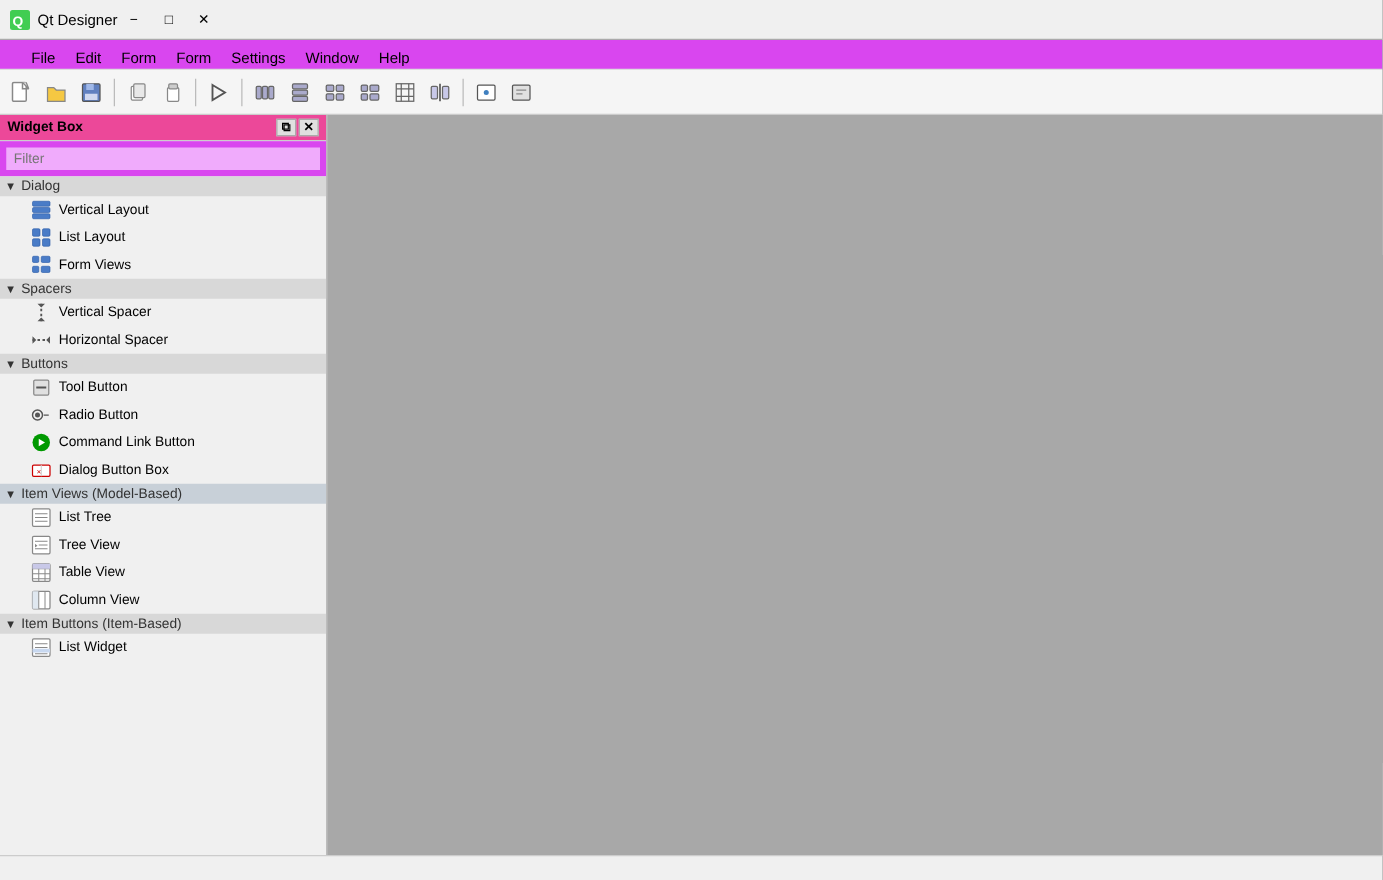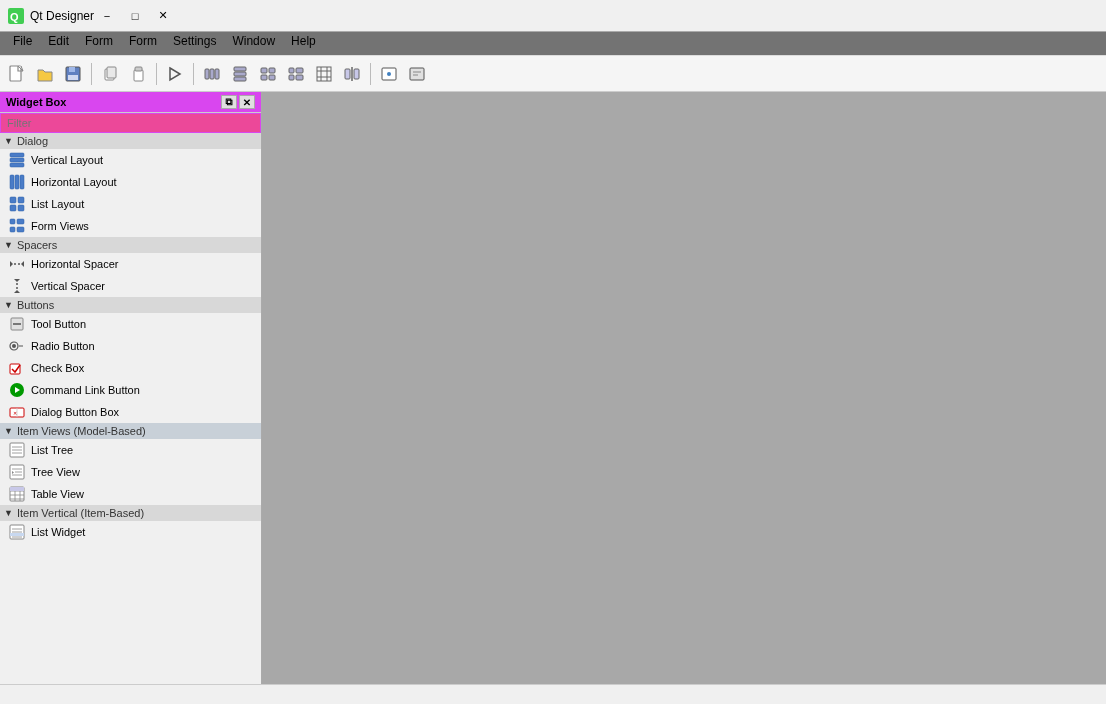--- a/index.html
+++ b/index.html
@@ -37,25 +37,25 @@
       align-items: center;
       justify-content: center;
       cursor: pointer;
       font-size: 11px;
       background: transparent;
       border: none;
     }
 
     
     #menu-bar {
-      background: #737373;
+      background: #d946ef;
       height: 24px;
       display: flex;
-      align-items: flex-start;
-      padding: 0 5px;
+      align-items: flex-end;
+      padding: 0 17px;
       border-bottom: 1px solid #ddd;
     }
     .menu-item {
       padding: 2px 8px;
       cursor: pointer;
       font-size: 12px;
     }
 
     
     #toolbar {
@@ -94,21 +94,21 @@
     
     #widget-box {
       width: 262px;
       background: #f0f0f0;
       border-right: 1px solid #aaa;
       display: flex;
       flex-direction: column;
       overflow: hidden;
     }
     #widget-box-header {
-      background: #d946ef;
+      background: #ec4899;
       padding: 3px 6px;
       display: flex;
       align-items: center;
       justify-content: space-between;
       border-bottom: 1px solid #ccc;
       font-size: 11px;
       font-weight: bold;
     }
     .wb-header-btns {
       display: flex;
@@ -121,23 +121,23 @@
       align-items: center;
       justify-content: center;
       cursor: pointer;
       font-size: 10px;
       border: 1px solid #aaa;
       background: #e0e0e0;
     }
     #filter-input {
       width: 100%;
       padding: 3px 6px;
-      border: 1px solid #d946ef;
+      border: 5px solid #d946ef;
       border-radius: 0;
-      background: #ec4899;
+      background: #f0abfc;
       font-size: 11px;
       outline: none;
     }
     #widget-list {
       overflow-y: auto;
       flex: 1;
     }
     .section-header {
       background: #d8d8d8;
       padding: 2px 6px 2px 4px;
@@ -147,21 +147,21 @@
       color: #333;
       cursor: pointer;
     }
     .section-header .chevron {
       margin-right: 4px;
       font-size: 9px;
     }
     .widget-item {
       display: flex;
       align-items: center;
-      padding: 2px 6px 2px 8px;
+      padding: 2px 6px 2px 24px;
       cursor: pointer;
       font-size: 11px;
       color: #000;
     }
     .item-icon {
       width: 18px;
       height: 18px;
       margin-right: 5px;
       display: flex;
       align-items: center;
@@ -346,30 +346,20 @@
               <rect x="1" y="1" width="14" height="4" rx="1" fill="#4a7cc7" stroke="#2a5ca7" stroke-width="0.5"></rect>
               <rect x="1" y="6" width="14" height="4" rx="1" fill="#4a7cc7" stroke="#2a5ca7" stroke-width="0.5"></rect>
               <rect x="1" y="11" width="14" height="4" rx="1" fill="#4a7cc7" stroke="#2a5ca7" stroke-width="0.5"></rect>
             </svg>
         </span>
         <span>Vertical Layout</span>
       </div>
       <div class="widget-item">
         <span class="item-icon">
           <svg width="16" height="16" viewBox="0 0 16 16">
-              <rect x="1" y="1" width="4" height="14" rx="1" fill="#4a7cc7" stroke="#2a5ca7" stroke-width="0.5"></rect>
-              <rect x="6" y="1" width="4" height="14" rx="1" fill="#4a7cc7" stroke="#2a5ca7" stroke-width="0.5"></rect>
-              <rect x="11" y="1" width="4" height="14" rx="1" fill="#4a7cc7" stroke="#2a5ca7" stroke-width="0.5"></rect>
-            </svg>
-        </span>
-        <span>Horizontal Layout</span>
-      </div>
-      <div class="widget-item">
-        <span class="item-icon">
-          <svg width="16" height="16" viewBox="0 0 16 16">
               <rect x="1" y="1" width="6" height="6" rx="1" fill="#4a7cc7" stroke="#2a5ca7" stroke-width="0.5"></rect>
               <rect x="9" y="1" width="6" height="6" rx="1" fill="#4a7cc7" stroke="#2a5ca7" stroke-width="0.5"></rect>
               <rect x="1" y="9" width="6" height="6" rx="1" fill="#4a7cc7" stroke="#2a5ca7" stroke-width="0.5"></rect>
               <rect x="9" y="9" width="6" height="6" rx="1" fill="#4a7cc7" stroke="#2a5ca7" stroke-width="0.5"></rect>
             </svg>
         </span>
         <span>List Layout</span>
       </div>
       <div class="widget-item">
         <span class="item-icon">
@@ -383,37 +373,37 @@
         <span>Form Views</span>
       </div>
 
       <div class="section-header">
         <span class="chevron">▼</span>
         <span>Spacers</span>
       </div>
       <div class="widget-item">
         <span class="item-icon">
           <svg width="16" height="16" viewBox="0 0 16 16">
+              <line x1="8" y1="1" x2="8" y2="15" stroke="#555" stroke-width="1.5" stroke-dasharray="2,2"></line>
+              <polygon points="5,1 11,1 8,4" fill="#555"></polygon>
+              <polygon points="5,15 11,15 8,12" fill="#555"></polygon>
+            </svg>
+        </span>
+        <span>Vertical Spacer</span>
+      </div>
+      <div class="widget-item">
+        <span class="item-icon">
+          <svg width="16" height="16" viewBox="0 0 16 16">
               <line x1="1" y1="8" x2="15" y2="8" stroke="#555" stroke-width="1.5" stroke-dasharray="2,2"></line>
               <polygon points="1,5 1,11 4,8" fill="#555"></polygon>
               <polygon points="15,5 15,11 12,8" fill="#555"></polygon>
             </svg>
         </span>
         <span>Horizontal Spacer</span>
       </div>
-      <div class="widget-item">
-        <span class="item-icon">
-          <svg width="16" height="16" viewBox="0 0 16 16">
-              <line x1="8" y1="1" x2="8" y2="15" stroke="#555" stroke-width="1.5" stroke-dasharray="2,2"></line>
-              <polygon points="5,1 11,1 8,4" fill="#555"></polygon>
-              <polygon points="5,15 11,15 8,12" fill="#555"></polygon>
-            </svg>
-        </span>
-        <span>Vertical Spacer</span>
-      </div>
 
       <div class="section-header">
         <span class="chevron">▼</span>
         <span>Buttons</span>
       </div>
       <div class="widget-item">
         <span class="item-icon">
           <svg width="16" height="16" viewBox="0 0 16 16">
               <rect x="2" y="2" width="12" height="12" rx="1" fill="#e0e0e0" stroke="#888" stroke-width="1"></rect>
               <line x1="4" y1="8" x2="12" y2="8" stroke="#555" stroke-width="1.5"></line>
@@ -423,29 +413,20 @@
       </div>
       <div class="widget-item">
         <span class="item-icon">
           <svg width="16" height="16" viewBox="0 0 16 16">
               <circle cx="5" cy="8" r="4" fill="none" stroke="#555" stroke-width="1.2"></circle>
               <circle cx="5" cy="8" r="2" fill="#555"></circle>
               <line x1="10" y1="8" x2="14" y2="8" stroke="#555" stroke-width="1"></line>
             </svg>
         </span>
         <span>Radio Button</span>
-      </div>
-      <div class="widget-item">
-        <span class="item-icon">
-          <svg width="16" height="16" viewBox="0 0 16 16">
-              <rect x="1" y="4" width="10" height="10" rx="1" fill="#fff" stroke="#c00" stroke-width="1"></rect>
-              <polyline points="3,9 6,12 11,5" fill="none" stroke="#c00" stroke-width="1.5"></polyline>
-            </svg>
-        </span>
-        <span>Check Box</span>
       </div>
       <div class="widget-item">
         <span class="item-icon">
           <svg width="16" height="16" viewBox="0 0 16 16">
               <circle cx="8" cy="8" r="7" fill="#090"></circle>
               <polygon points="6,5 11,8 6,11" fill="white"></polygon>
             </svg>
         </span>
         <span>Command Link Button</span>
       </div>
@@ -494,24 +475,35 @@
               <line x1="6" y1="1" x2="6" y2="15" stroke="#888" stroke-width="0.8"></line>
               <line x1="11" y1="1" x2="11" y2="15" stroke="#888" stroke-width="0.8"></line>
               <line x1="1" y1="5" x2="15" y2="5" stroke="#888" stroke-width="0.8"></line>
               <line x1="1" y1="9" x2="15" y2="9" stroke="#888" stroke-width="0.8"></line>
               <line x1="1" y1="13" x2="15" y2="13" stroke="#888" stroke-width="0.8"></line>
               <rect x="1" y="1" width="14" height="4" fill="#c8c8e8" rx="0"></rect>
             </svg>
         </span>
         <span>Table View</span>
       </div>
+      <div class="widget-item">
+        <span class="item-icon">
+          <svg width="16" height="16" viewBox="0 0 16 16">
+              <rect x="1" y="1" width="14" height="14" rx="1" fill="#fff" stroke="#888" stroke-width="1"></rect>
+              <rect x="1" y="1" width="5" height="14" fill="#e0e8f0"></rect>
+              <line x1="6" y1="1" x2="6" y2="15" stroke="#888" stroke-width="0.8"></line>
+              <line x1="11" y1="1" x2="11" y2="15" stroke="#888" stroke-width="0.8"></line>
+            </svg>
+        </span>
+        <span>Column View</span>
+      </div>
 
       <div class="section-header">
         <span class="chevron">▼</span>
-        <span>Item Vertical (Item-Based)</span>
+        <span>Item Buttons (Item-Based)</span>
       </div>
       <div class="widget-item">
         <span class="item-icon">
           <svg width="16" height="16" viewBox="0 0 16 16">
               <rect x="1" y="1" width="14" height="14" rx="1" fill="#fff" stroke="#888" stroke-width="1"></rect>
               <line x1="3" y1="5" x2="13" y2="5" stroke="#888" stroke-width="0.8"></line>
               <line x1="3" y1="8" x2="13" y2="8" stroke="#888" stroke-width="0.8"></line>
               <rect x="1" y="9" width="14" height="3" fill="#c8d8f0"></rect>
               <line x1="3" y1="13" x2="13" y2="13" stroke="#888" stroke-width="0.8"></line>
             </svg>

